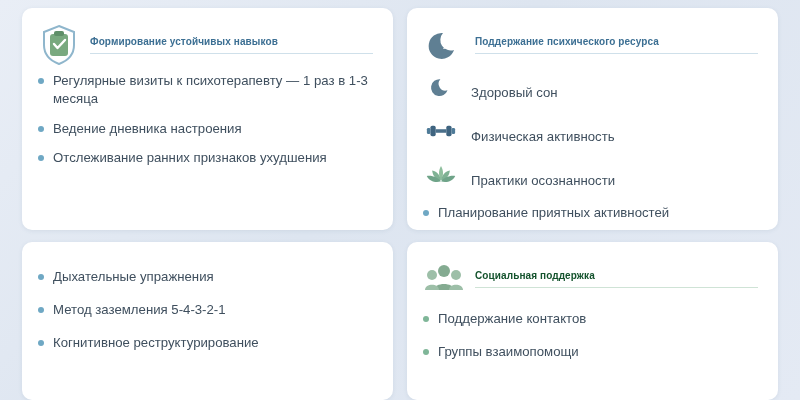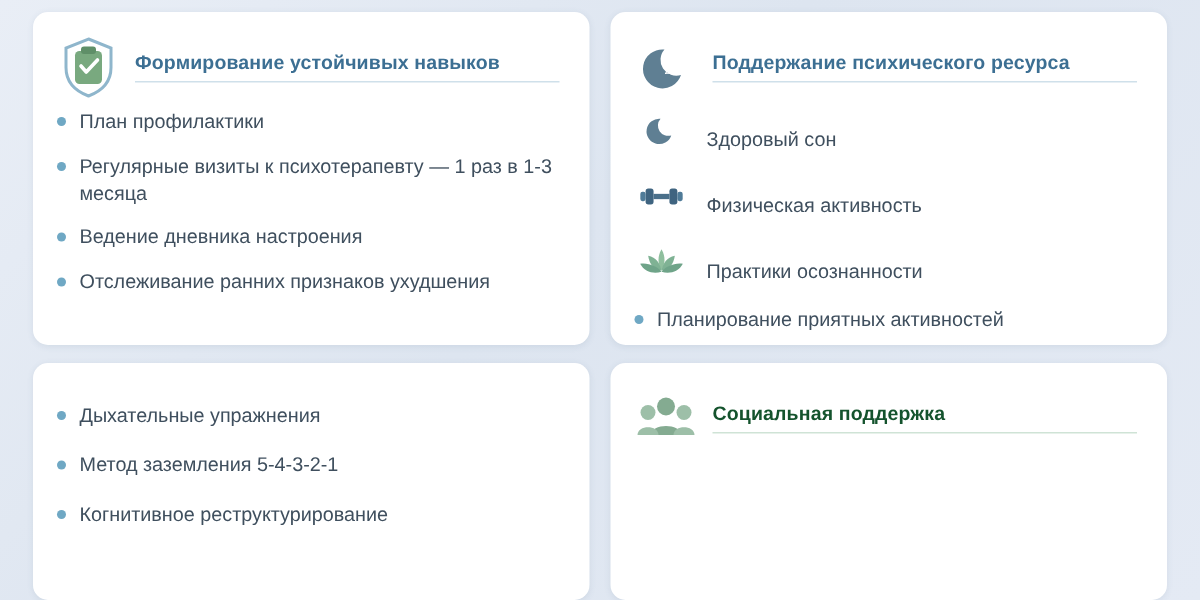--- a/index.html
+++ b/index.html
@@ -42,21 +42,21 @@
   }
   .card-icon {
     width: 42px;
     height: 42px;
     flex: 0 0 42px;
     display: flex;
     align-items: center;
     justify-content: center;
   }
   .card-title {
-    font-size: 13px;
+    font-size: 10px;
     font-weight: bold;
     color: #3c6f93;
     letter-spacing: .1px;
     line-height: 1.15;
     padding-bottom: 5px;
     flex: 1 1 auto;
     border-bottom: 1.5px solid #cfe0ea;
   }
   .card.green .card-title {
     color: #14532d;
@@ -122,24 +122,20 @@
         <svg width="40" height="42" viewBox="0 0 40 42">
           <path d="M20 2 L35 8 V21 C35 31 28 37 20 40 C12 37 5 31 5 21 V8 Z" fill="none" stroke="#8fb6cc" stroke-width="2"></path>
           <rect x="11" y="10" width="18" height="22" rx="3" fill="#79a97f"></rect>
           <rect x="15" y="7" width="10" height="5" rx="2" fill="#5f8f68"></rect>
           <path d="M15 20 l3.5 4 L26 16" fill="none" stroke="#ffffff" stroke-width="2.4" stroke-linecap="round" stroke-linejoin="round"></path>
         </svg>
       </div>
       <div class="card-title">Формирование устойчивых навыков</div>
     </div>
     <ul class="items">
-      <li class="item">
-        <span class="bullet"></span>
-        <span class="item-text">План профилактики</span>
-      </li>
       <li class="item">
         <span class="bullet"></span>
         <span class="item-text">Регулярные визиты к психотерапевту — 1 раз в 1-3 месяца</span>
       </li>
       <li class="item">
         <span class="bullet"></span>
         <span class="item-text">Ведение дневника настроения</span>
       </li>
       <li class="item">
         <span class="bullet"></span>
@@ -223,15 +219,25 @@
           <circle cx="20" cy="9" r="6" fill="#84ab91"></circle>
           <path d="M10 28 C10 20 30 20 30 28 Z" fill="#84ab91"></path>
           <circle cx="8" cy="13" r="5" fill="#9dbfa8"></circle>
           <path d="M1 28 C1 21 15 21 15 28 Z" fill="#9dbfa8"></path>
           <circle cx="32" cy="13" r="5" fill="#9dbfa8"></circle>
           <path d="M25 28 C25 21 39 21 39 28 Z" fill="#9dbfa8"></path>
         </svg>
       </div>
       <div class="card-title">Социальная поддержка</div>
     </div>
+    <ul class="items">
+      <li class="item">
+        <span class="bullet"></span>
+        <span class="item-text">Поддержание контактов</span>
+      </li>
+      <li class="item">
+        <span class="bullet"></span>
+        <span class="item-text">Группы взаимопомощи</span>
+      </li>
+    </ul>
   </div>
 
 </div>
 
 </body></html>

